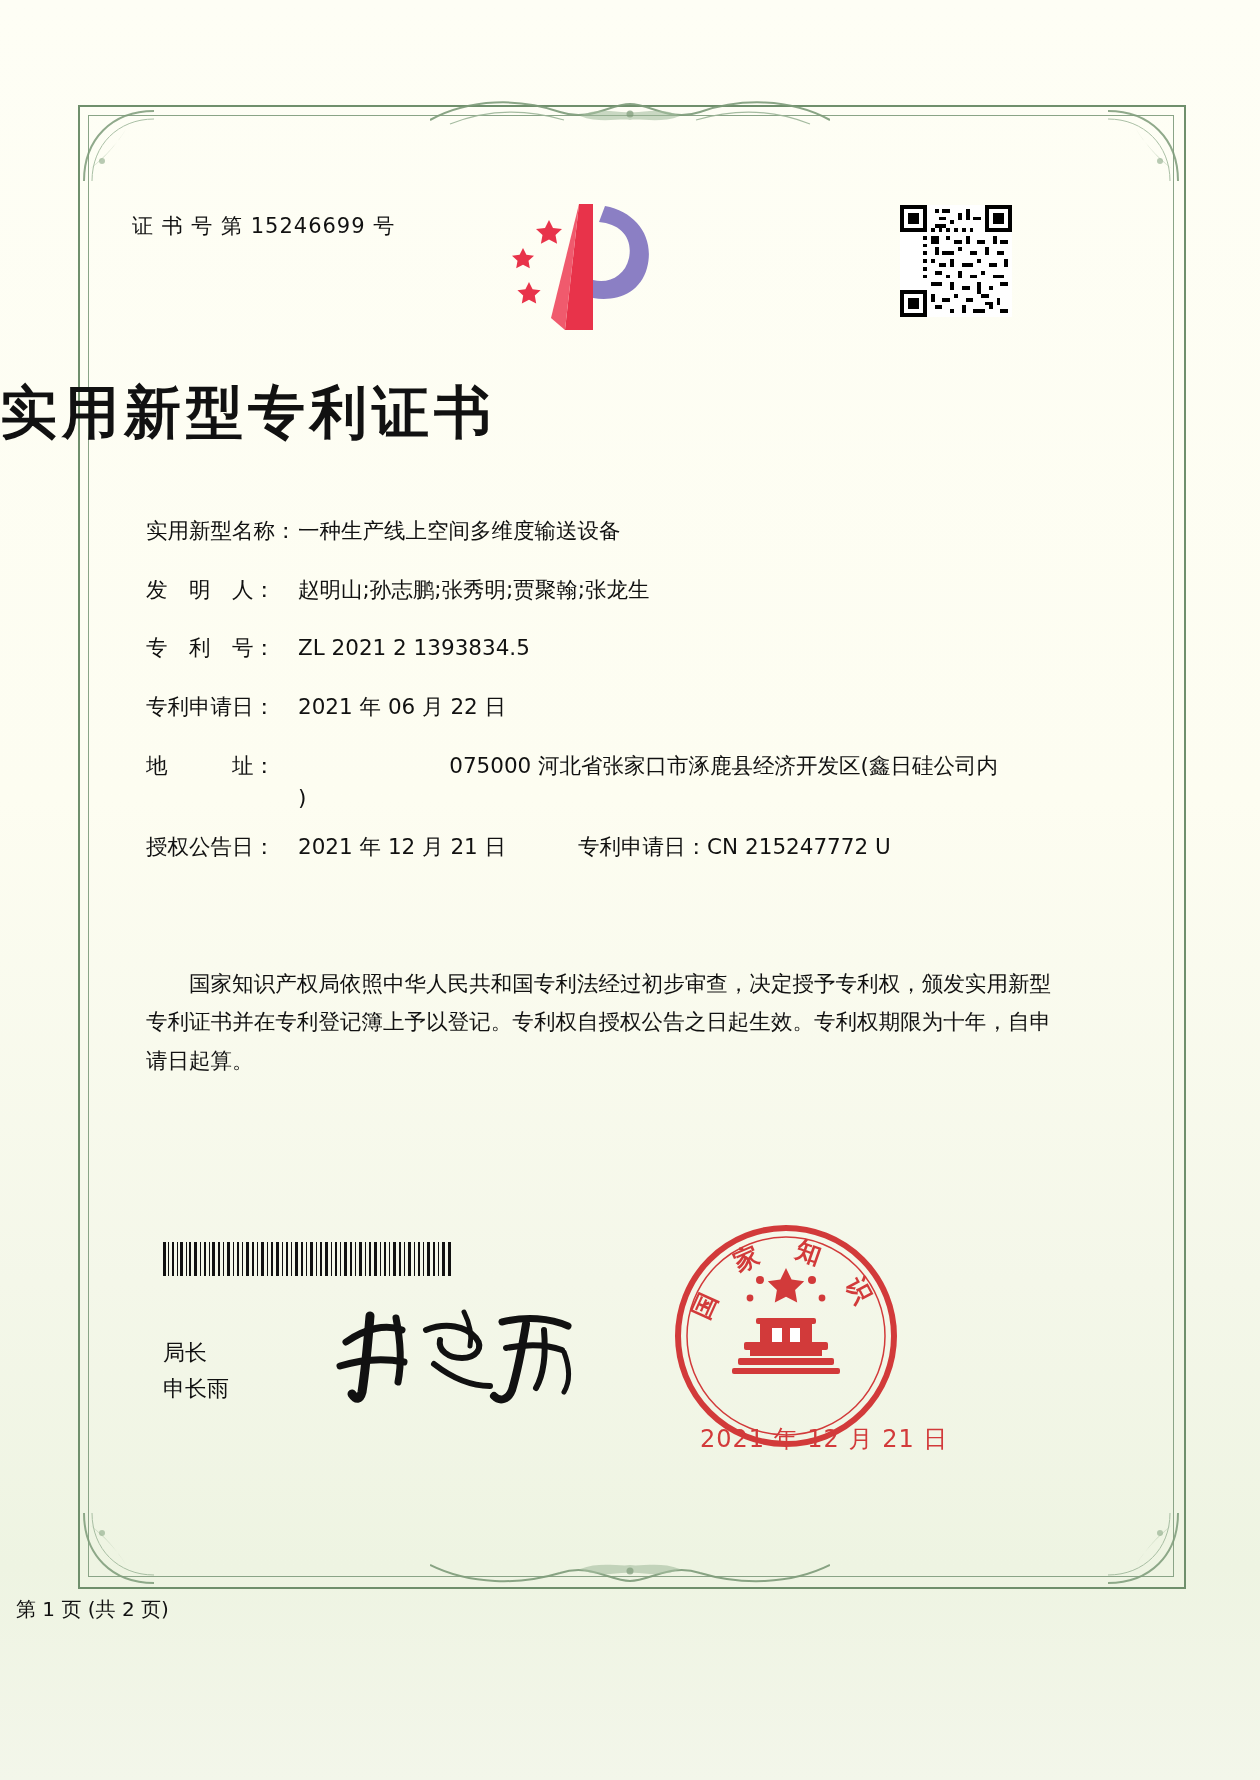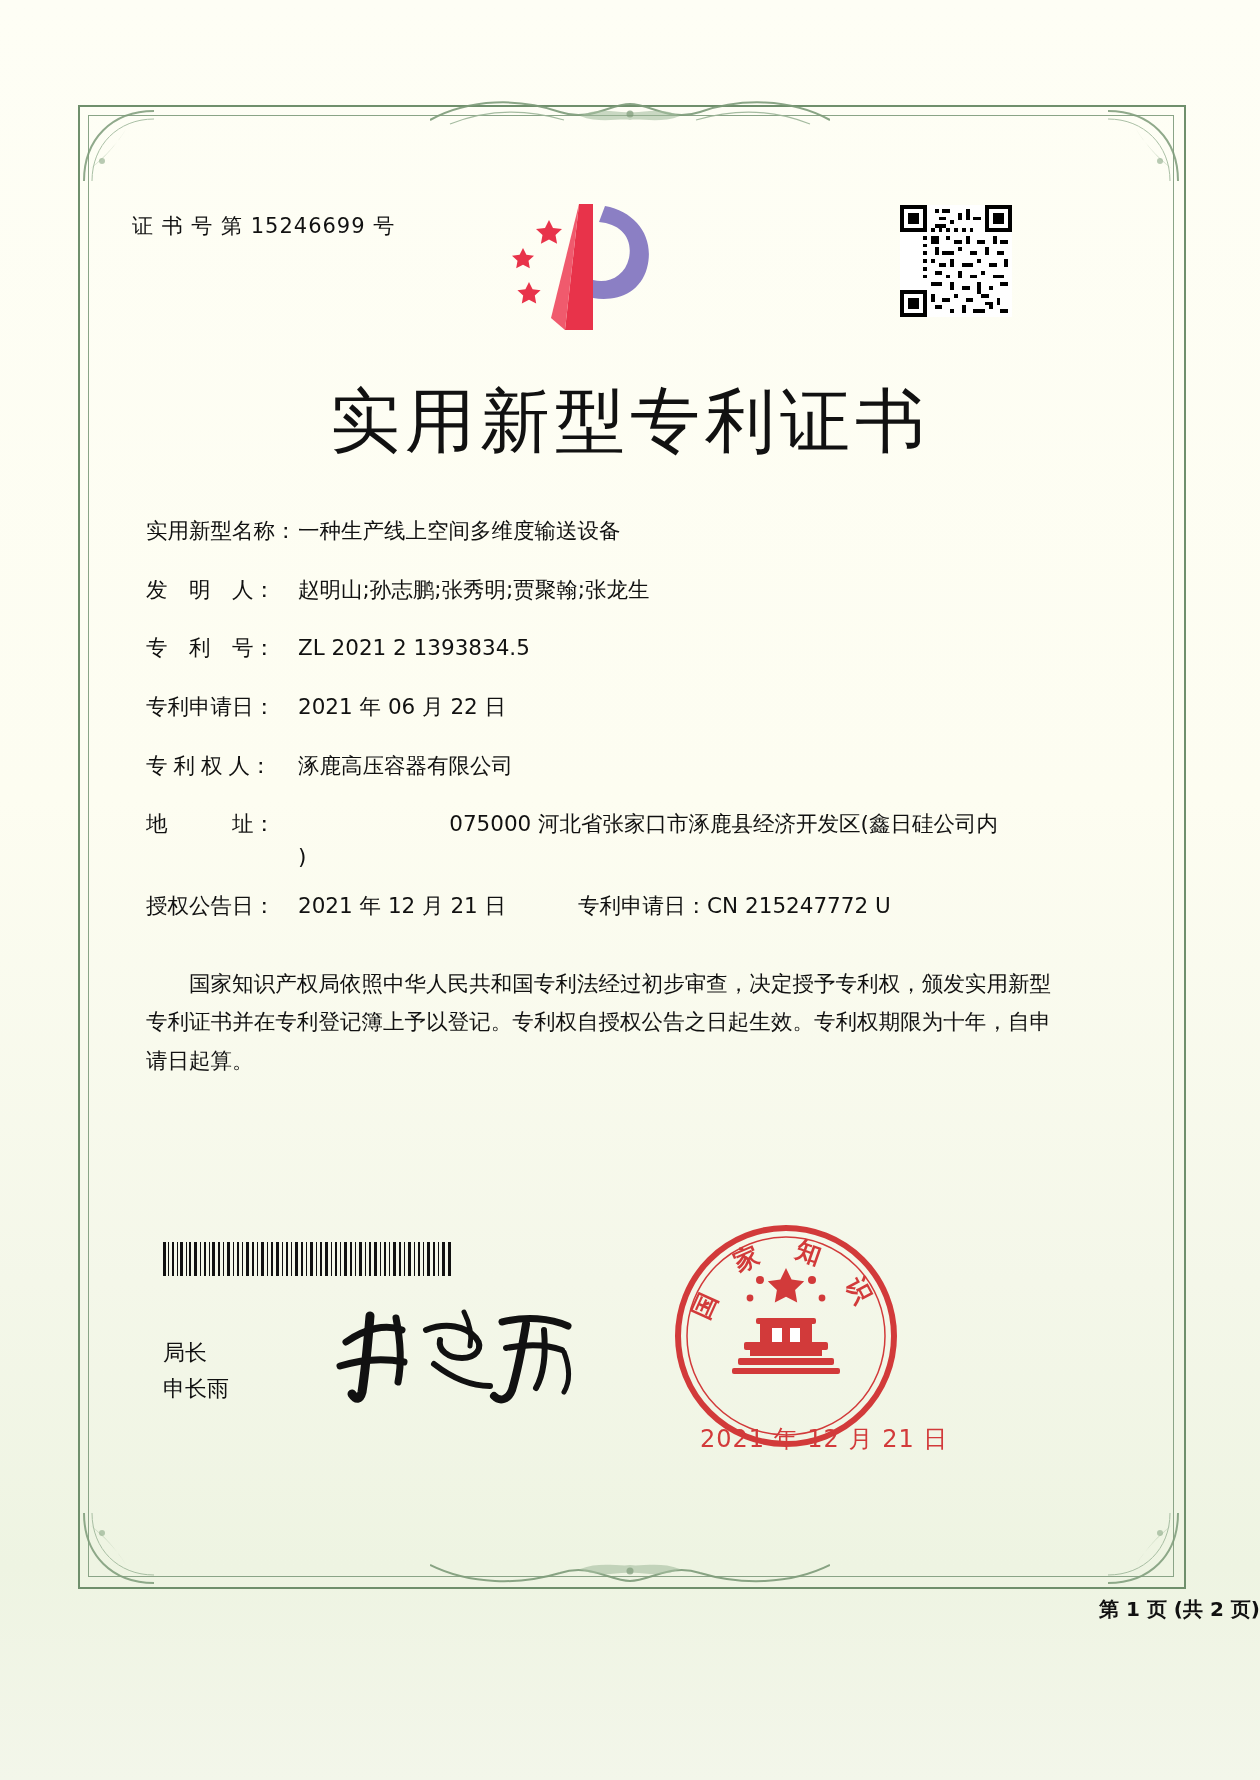--- a/index.html
+++ b/index.html
@@ -96,23 +96,23 @@
     width: 112px;
     height: 112px;
   }
 
   
   .title {
     position: absolute;
     left: 0;
     right: 0;
     top: 375px;
-    text-align: center;
-    font-size: 70px;
-    font-weight: normal;
+    text-align: left;
+    font-size: 57px;
+    font-weight: bold;
     letter-spacing: 5px;
     color: #111;
     font-family: "DejaVu Sans", sans-serif;
   }
 
   
   .fields {
     position: absolute;
     left: 146px;
     top: 515px;
@@ -214,24 +214,23 @@
     color: #d23a3a;
     letter-spacing: 1px;
   }
 
   
   .footer {
     position: absolute;
     left: 16px;
     right: 0;
     top: 1596px;
-    text-align: right;
+    text-align: left;
     font-size: 20px;
     color: #111;
-    font-weight: bold;
   }
   .footer-ghost {
     position: absolute;
     left: 0;
     right: 0;
     top: 1752px;
     text-align: center;
     font-size: 17px;
     color: #c9cdbe;
     letter-spacing: 2px;
@@ -412,23 +411,20 @@
       <span class="flabel lbl-w6">实用新型名称：</span><span class="fval">一种生产线上空间多维度输送设备</span>
     </div>
     <div class="frow">
       <span class="flabel lbl-w6">发　明　人：</span><span class="fval">赵明山;孙志鹏;张秀明;贾聚翰;张龙生</span>
     </div>
     <div class="frow">
       <span class="flabel lbl-w6">专　利　号：</span><span class="fval">ZL 2021 2 1393834.5</span>
     </div>
     <div class="frow">
       <span class="flabel lbl-w6">专利申请日：</span><span class="fval">2021 年 06 月 22 日</span>
-    </div>
-    <div class="frow">
-      <span class="flabel lbl-w6">专 利 权 人：</span><span class="fval">涿鹿高压容器有限公司</span>
     </div>
     <div class="frow frow-addr">
       <span class="flabel lbl-w6">地　　　址：</span><span class="fval addr-val">075000  河北省张家口市涿鹿县经济开发区(鑫日硅公司内</span>
       <span class="addr-close">)</span>
     </div>
     <div class="frow frow-two">
       <span class="flabel lbl-w6">授权公告日：</span><span class="fval">2021 年 12 月 21 日</span><span class="gap-mid"></span><span class="flabel">专利申请日：</span><span class="fval">CN 215247772 U</span>
     </div>
   </div>
 

